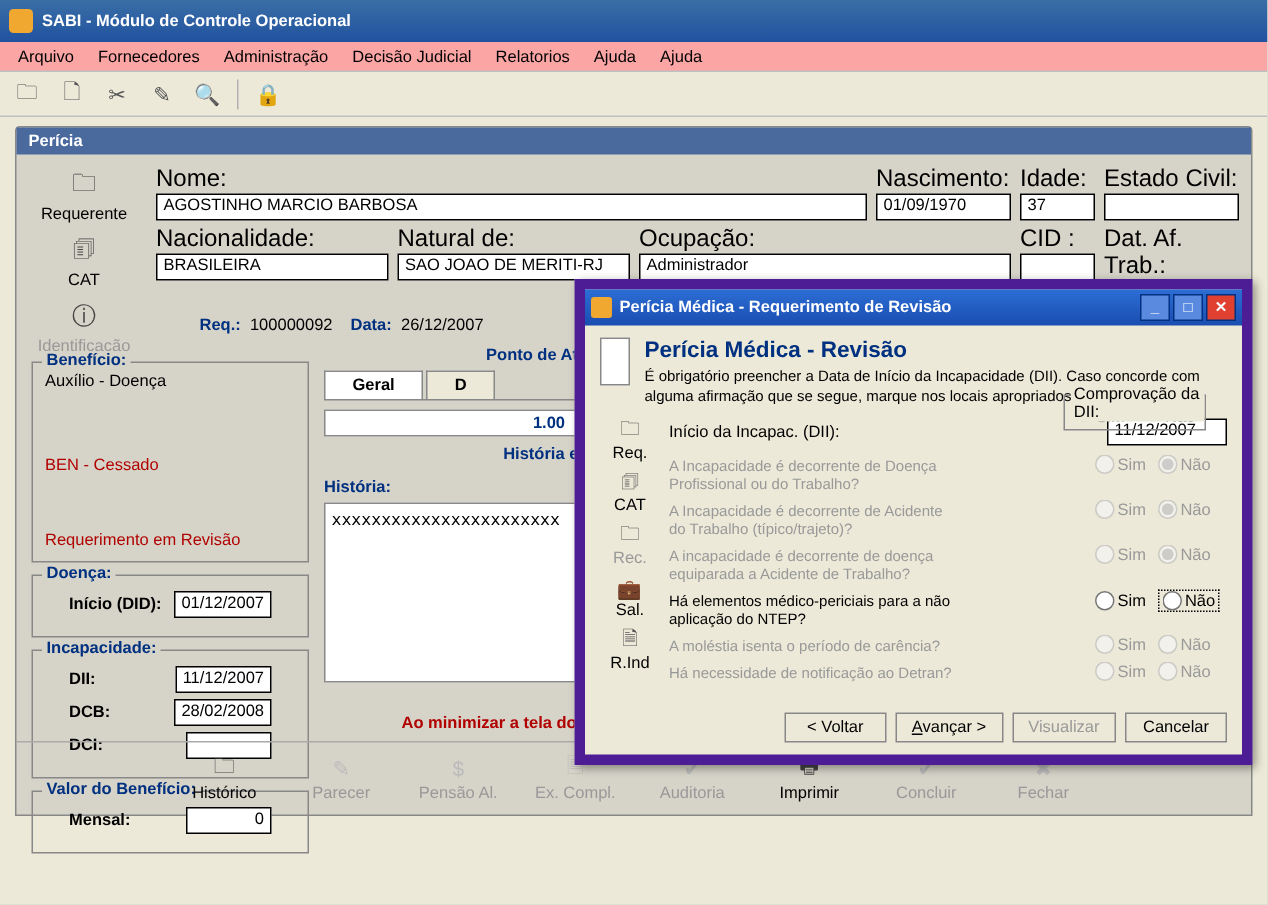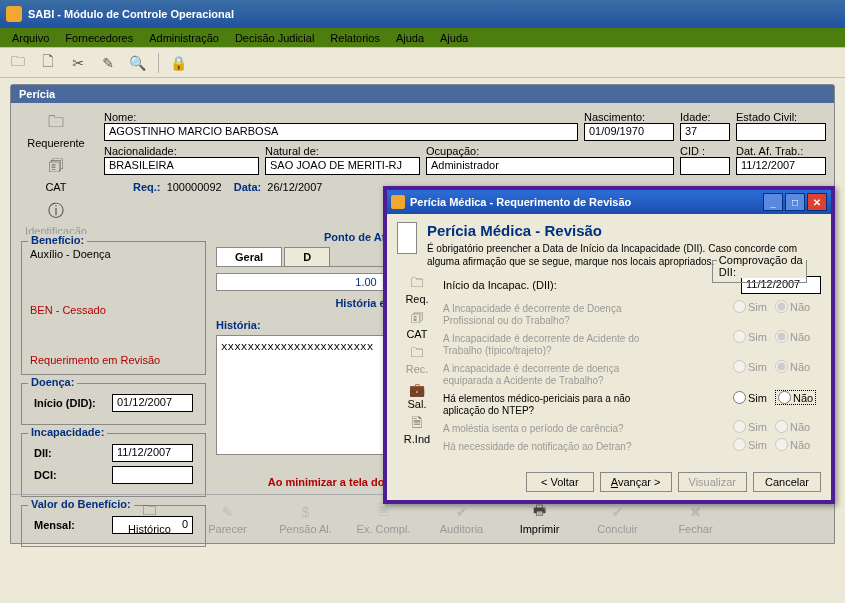--- a/index.html
+++ b/index.html
@@ -3,21 +3,21 @@
 <meta charset="utf-8">
 <style>
 * { margin: 0; padding: 0; box-sizing: border-box; font-family: Tahoma, Arial, sans-serif; font-size: 11px; }
 body { background: #ece9d8; width: 845px; height: 603px; overflow: hidden; position: relative; }
 
 
 .titlebar { height: 28px; background: linear-gradient(#3a6ea5, #2152a0); display: flex; align-items: center; padding: 0 6px; color: #fff; font-weight: bold; font-size: 12px; }
 .titlebar .ico { width: 16px; height: 16px; background: #f0a830; border-radius: 3px; margin-right: 6px; }
 
 
-.menubar { height: 20px; background: #4d7c0f; display: flex; align-items: center; padding: 0 4px; border-bottom: 1px solid #c0c0c0; }
+.menubar { height: 20px; background: #fca5a5; display: flex; align-items: center; padding: 0 4px; border-bottom: 1px solid #c0c0c0; }
 .menubar span { padding: 2px 8px; cursor: default; }
 
 
 .toolbar { height: 30px; background: #ece9d8; display: flex; align-items: center; padding: 0 8px; gap: 10px; border-bottom: 1px solid #c0c0c0; }
 .toolbar .tbtn { width: 20px; height: 20px; display: flex; align-items: center; justify-content: center; color: #555; font-size: 14px; }
 .toolbar .sep { width: 1px; height: 20px; background: #b0b0b0; }
 
 
 .main { position: relative; padding: 6px 10px; }
 
@@ -29,47 +29,47 @@
 
 .left-sb { position: absolute; left: 10px; top: 8px; width: 70px; }
 .sb-item { text-align: center; margin-bottom: 6px; font-size: 10px; }
 .sb-item .sico { width: 24px; height: 24px; margin: 0 auto 2px; display:flex; align-items:center; justify-content:center; font-size:16px; color:#444; }
 .sb-item.disabled { color: #999; }
 
 
 .topgrid { margin-left: 85px; }
 .row { display: flex; gap: 6px; margin-bottom: 4px; }
 .fld { display: flex; flex-direction: column; }
-.fld label { font-size: 11px; }
+.fld label { font-size: 16px; }
 .fld .val { border: 1px solid #000; background: #fff; padding: 1px 4px; height: 18px; min-width: 40px; }
 
 .reqline { margin-left: 114px; margin-top: 6px; display: flex; gap: 12px; align-items: center; }
 .reqline b { color: #003080; }
 
 
 .leftcol { position: absolute; left: 10px; top: 138px; width: 185px; }
 .grpbox { border: 1px solid #888; padding: 6px 8px 8px; margin-bottom: 8px; position: relative; }
 .grpbox .gl { position: absolute; top: -8px; left: 6px; background: #d6d3c8; padding: 0 3px; color: #003080; font-weight: bold; }
-.kv { display: flex; align-items: center; margin: 4px 4px; }
+.kv { display: flex; align-items: center; margin: 4px 16px; }
 .kv label { width: 78px; font-weight: bold; }
 .kv .val { border: 1px solid #000; background: #fff; padding: 1px 4px; flex: 1; height: 18px; }
 .red { color: #b00000; margin-top: 38px; }
 .bluebold { color: #003080; font-weight: bold; }
 
 
 .centercol { position: absolute; left: 205px; top: 128px; width: 300px; }
 .tabrow { display: flex; border-bottom: 1px solid #888; }
 .tab { padding: 3px 18px; border: 1px solid #888; border-bottom: none; background: #ece9d8; margin-right: 2px; font-weight: bold; }
 .tab.active { background: #fff; }
-.subhead { text-align: center; font-weight: normal; color: #003080; margin: 6px 0; background:#fff; border:1px solid #888; padding:2px; }
+.subhead { text-align: center; font-weight: bold; color: #003080; margin: 6px 0; background:#fff; border:1px solid #888; padding:2px; }
 .histlabel { color: #003080; font-weight: bold; margin: 10px 0 4px; }
 .histbox { border: 1px solid #888; background: #fff; height: 120px; padding: 4px; font-family: monospace; overflow:hidden; }
 
 
-.modal { position: absolute; left: 383px; top: 186px; width: 452px; background: #ece9d8; border: 4px solid #4c1d95; box-shadow: 2px 2px 6px rgba(0,0,0,0.4); }
+.modal { position: absolute; left: 383px; top: 186px; width: 452px; background: #ece9d8; border: 7px solid #4c1d95; box-shadow: 2px 2px 6px rgba(0,0,0,0.4); }
 .mtitle { height: 24px; background: linear-gradient(#2c6ed5, #1a4db0); color: #fff; display: flex; align-items: center; padding: 0 4px; font-weight: bold; }
 .mtitle .ico { width: 14px; height: 14px; background: #f0a830; border-radius: 2px; margin-right: 5px; }
 .mtitle .spacer { flex: 1; }
 .winbtn { width: 20px; height: 18px; background: #5a8ae0; border: 1px solid #003080; margin-left: 2px; display: flex; align-items: center; justify-content: center; color: #fff; font-size: 10px; font-weight: bold; }
 .winbtn.close { background: #e04030; }
 .mbody { padding: 8px 10px; }
 .mhead { display: flex; gap: 10px; }
 .mhead .mico { width: 32px; height: 32px; border: 1px solid #888; background: #fff; }
 .mhead .mtxt h3 { color: #003080; font-size: 15px; margin-bottom: 3px; }
 .mhead .mtxt p { font-size: 10px; line-height: 1.3; }
@@ -218,20 +218,24 @@
               <div class="val">01/12/2007</div>
             </div>
         </div>
         <div class="grpbox">
           <span class="gl">Incapacidade:</span>
           <div class="kv">
               <label>DII:</label>
               <div class="val">11/12/2007</div>
             </div>
           <div class="kv">
+              <label>DCB:</label>
+              <div class="val">28/02/2008</div>
+            </div>
+          <div class="kv">
               <label>DCI:</label>
               <div class="val"></div>
             </div>
         </div>
         <div class="grpbox">
           <span class="gl">Valor do Benefício:</span>
           <div class="kv">
               <label>Mensal:</label>
               <div class="val" style="text-align:right">0</div>
             </div>

